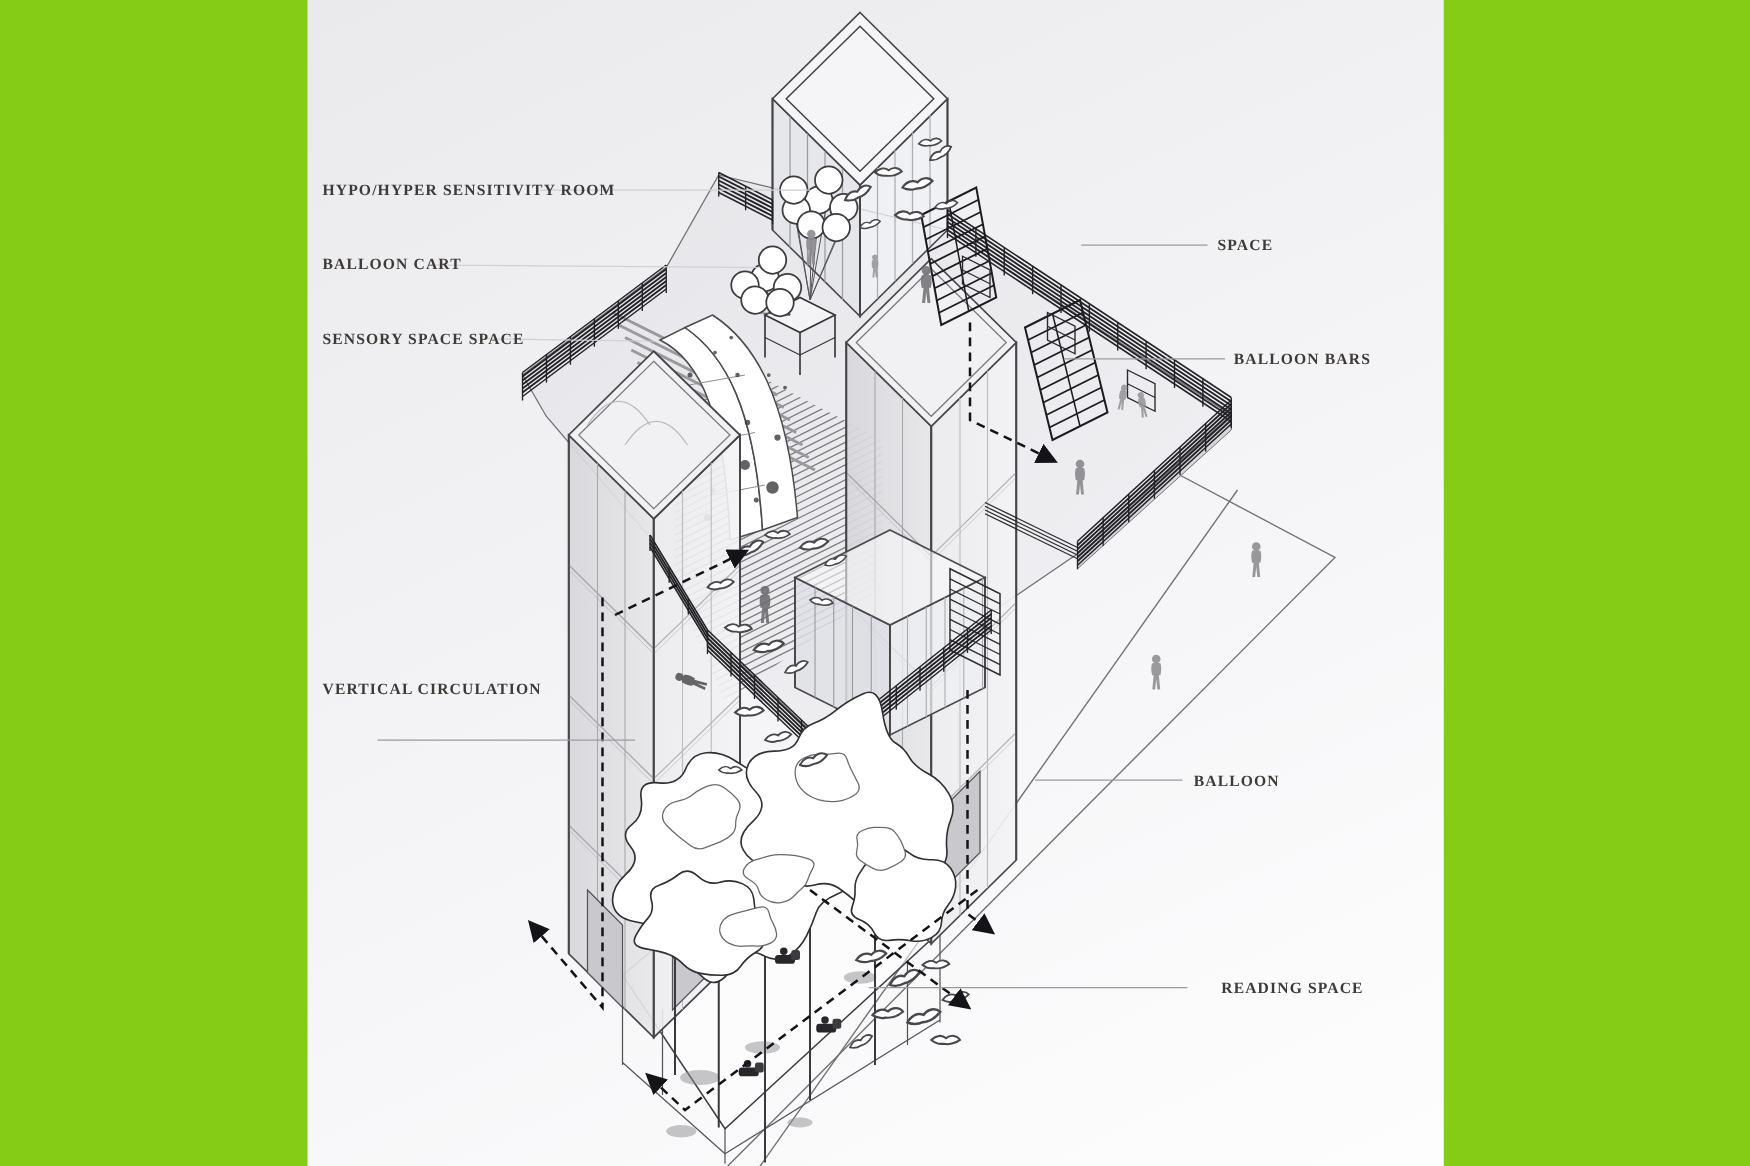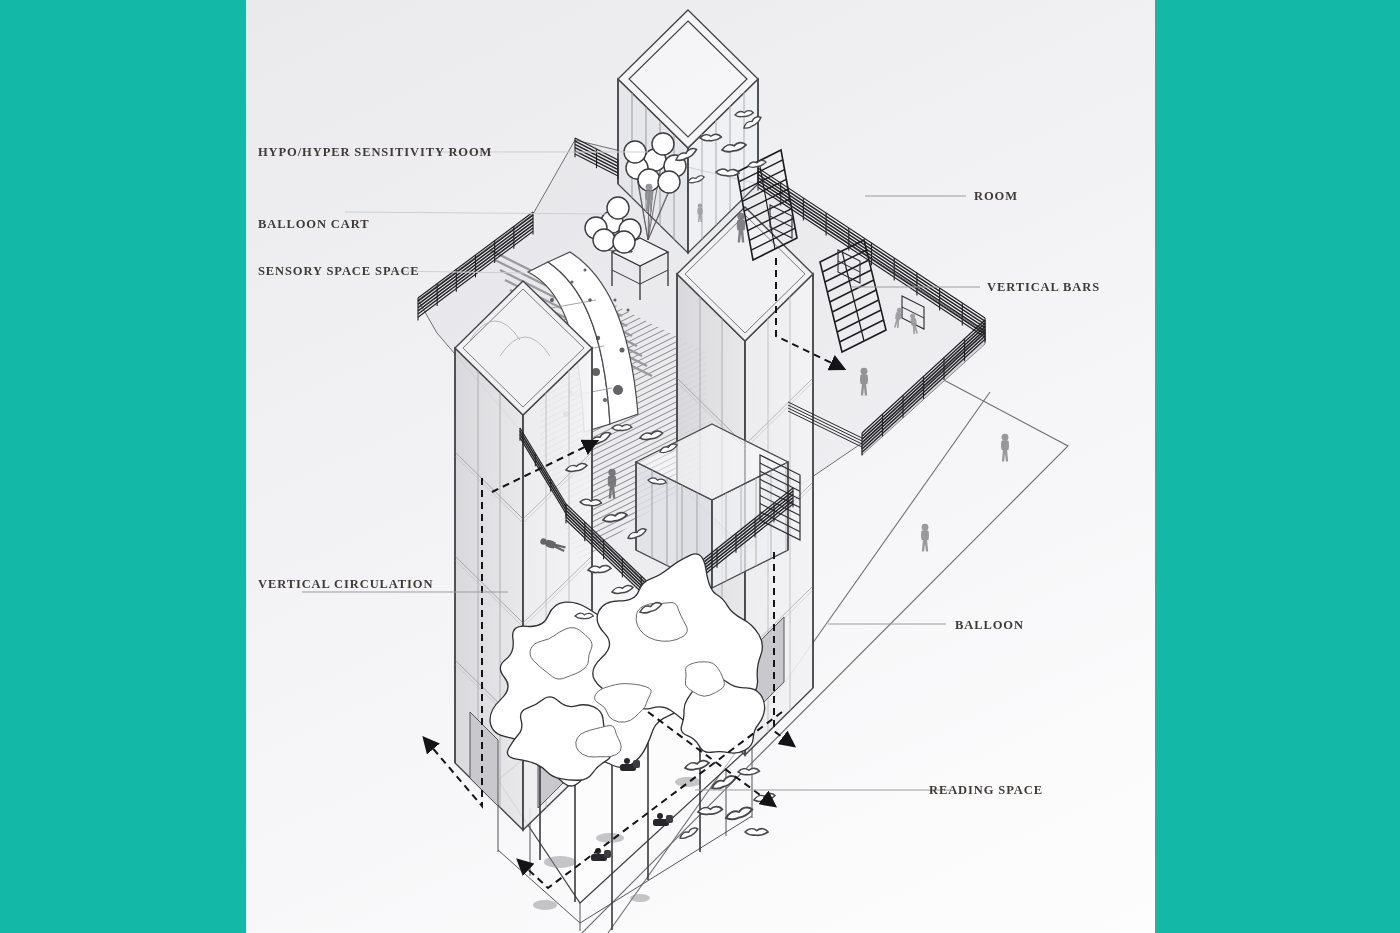--- a/index.html
+++ b/index.html
@@ -1,16 +1,16 @@
 <!DOCTYPE html>
 <html><head>
 <meta charset="utf-8">
 <style>
   html,body{margin:0;padding:0;background:#ffffff;}
-  .canvas{position:relative;width:1400px;height:933px;background:#14b8a6;overflow:hidden;
+  .canvas{position:relative;width:1400px;height:933px;background:#84cc16;overflow:hidden;
           font-family:"Liberation Serif","DejaVu Serif",serif;text-align:right;}
   .panel{position:absolute;left:246px;top:0;width:909px;height:933px;
          background:linear-gradient(155deg,#eaeaed 0%,#f2f2f5 40%,#fbfbfc 85%,#fdfdfe 100%);}
   svg.axo{position:absolute;left:0;top:0;width:1400px;height:933px;}
   .lbl{position:absolute;font-size:12.5px;letter-spacing:0.9px;color:#3e3a37;white-space:nowrap;
        font-weight:600;}
 </style>
 </head>
 <body>
 
@@ -509,20 +509,20 @@
         <line x1="388" y1="271" x2="524" y2="273" style="stroke:#cfcfd2;stroke-width:1"></line>
         <line x1="302" y1="592" x2="508" y2="592" style="stroke:#9b9b9f;stroke-width:1"></line>
         <line x1="865" y1="196" x2="966" y2="196" style="stroke:#9b9b9f;stroke-width:1"></line>
         <line x1="851" y1="287" x2="980" y2="287" style="stroke:#9b9b9f;stroke-width:1"></line>
         <line x1="828" y1="624" x2="946" y2="624" style="stroke:#9b9b9f;stroke-width:1"></line>
         <line x1="695" y1="790" x2="950" y2="790" style="stroke:#9b9b9f;stroke-width:1"></line>
       </g>
   </svg>
 
   <div class="lbl" style="left:258px;top:145px">HYPO/HYPER SENSITIVITY ROOM</div>
-  <div class="lbl" style="left:258px;top:217px">BALLOON CART</div>
+  <div class="lbl" style="left:258px;top:204px">BALLOON CART</div>
   <div class="lbl" style="left:258px;top:264px">SENSORY SPACE SPACE</div>
-  <div class="lbl" style="left:258px;top:577px">VERTICAL CIRCULATION</div>
-  <div class="lbl" style="left:974px;top:189px">ROOM</div>
-  <div class="lbl" style="left:987px;top:280px">VERTICAL BARS</div>
+  <div class="lbl" style="left:258px;top:544px">VERTICAL CIRCULATION</div>
+  <div class="lbl" style="left:974px;top:189px">SPACE</div>
+  <div class="lbl" style="left:987px;top:280px">BALLOON BARS</div>
   <div class="lbl" style="left:955px;top:618px">BALLOON</div>
-  <div class="lbl" style="left:929px;top:783px">READING SPACE</div>
+  <div class="lbl" style="left:977px;top:783px">READING SPACE</div>
 </div>
 
 </body></html>

